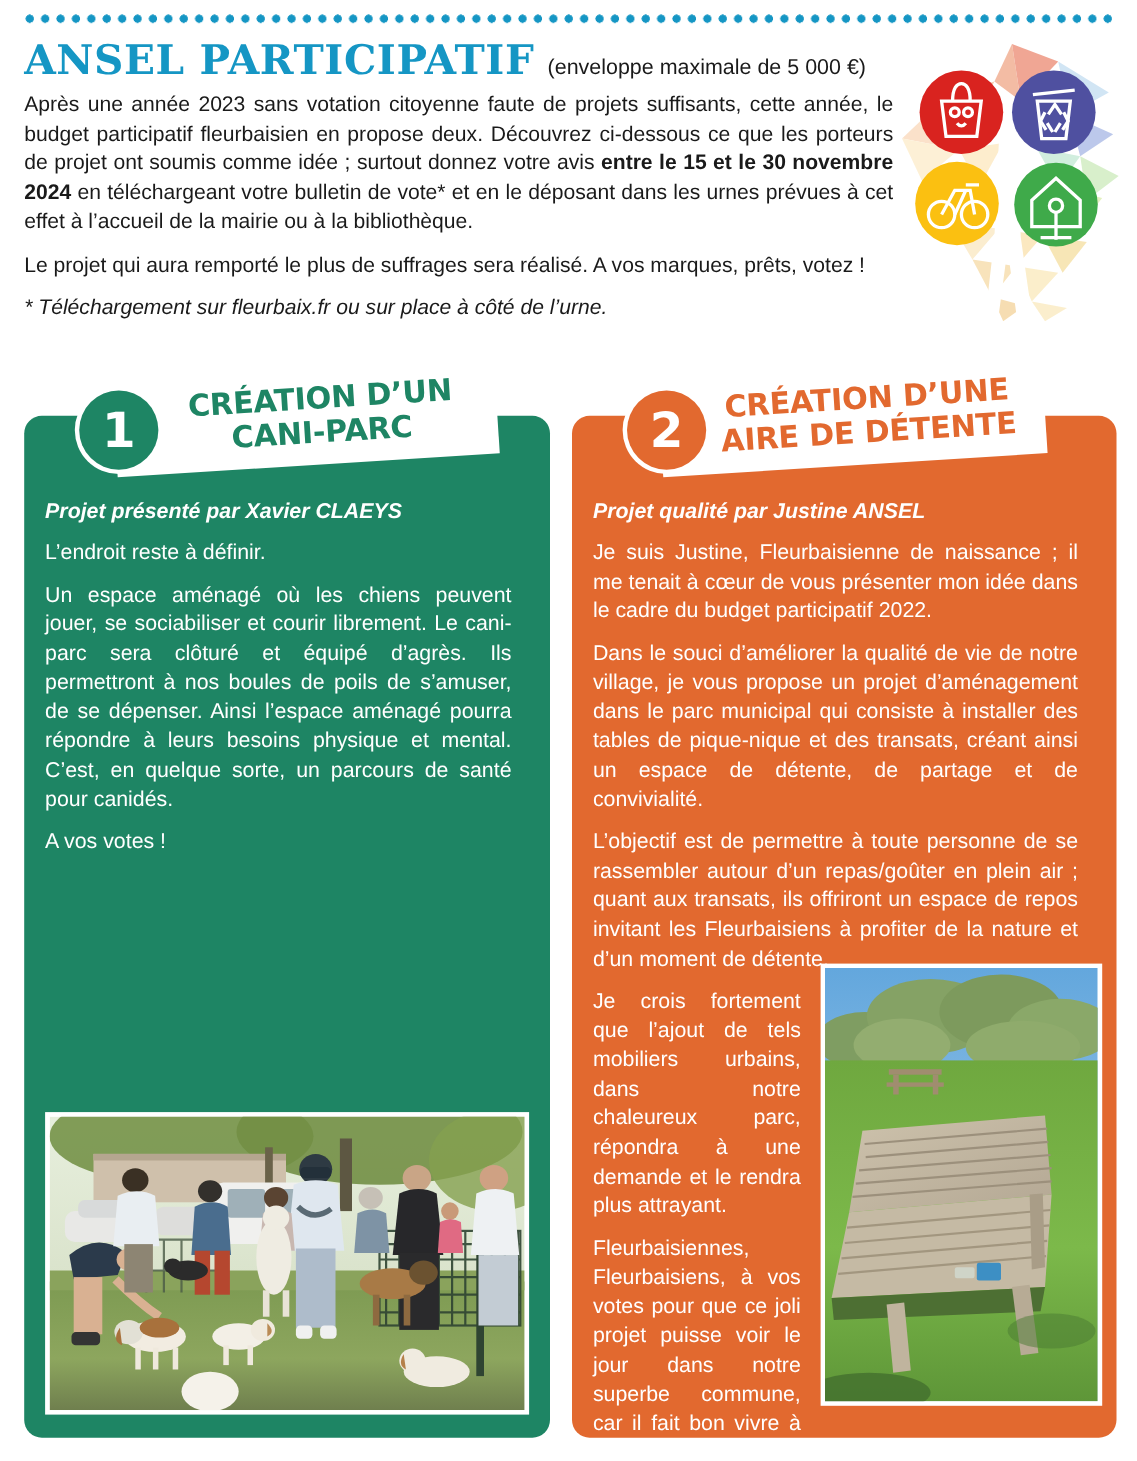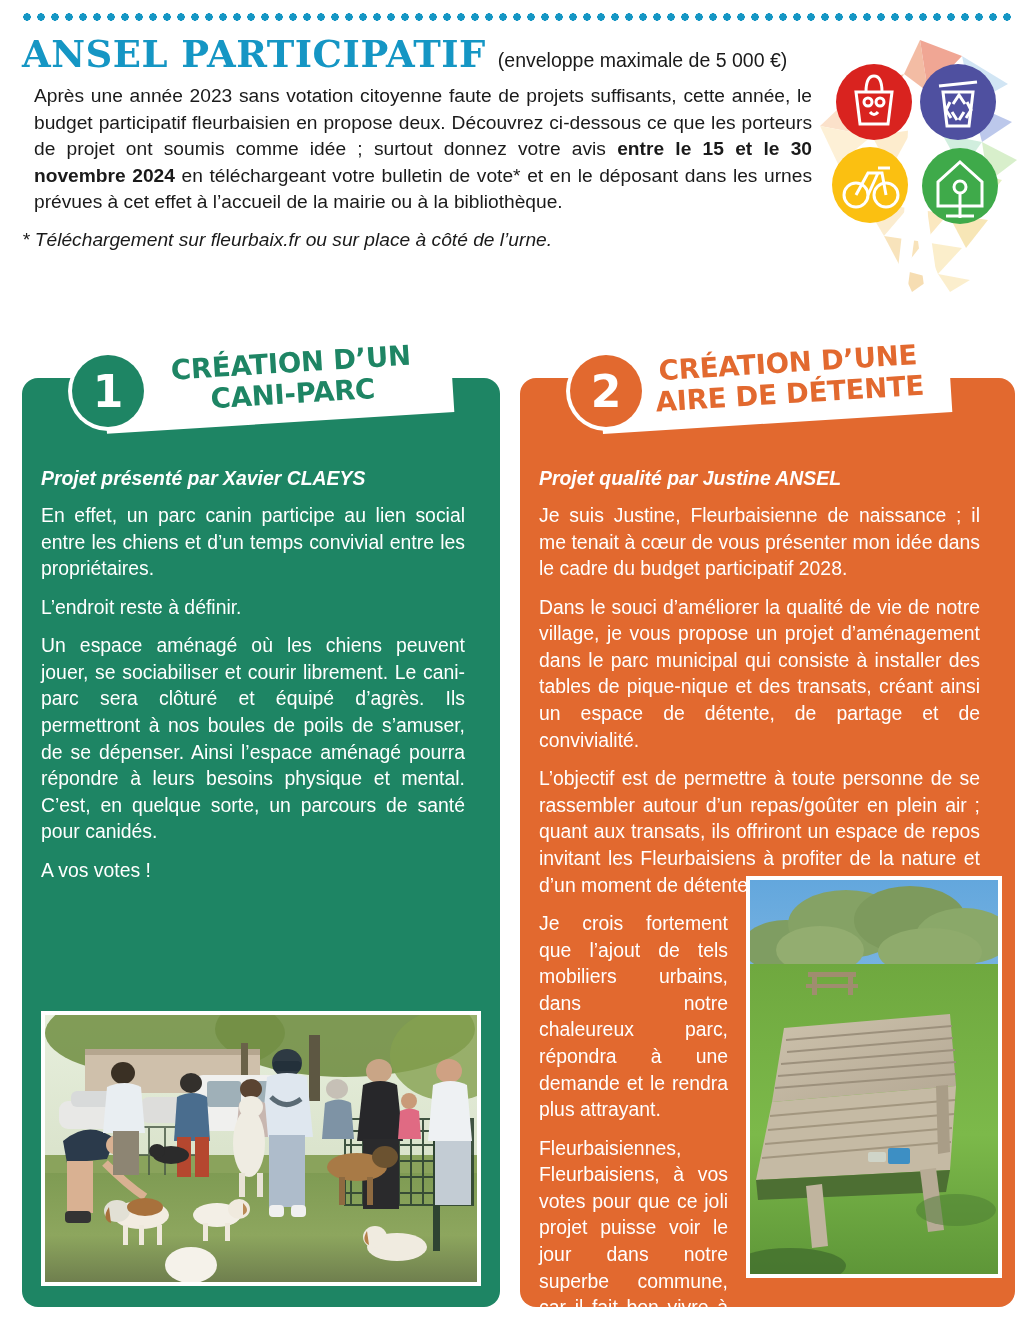--- a/index.html
+++ b/index.html
@@ -57,21 +57,21 @@
     white-space: nowrap;
   }
 
   .intro-wrap {
     width: 790px;
   }
   .intro-p {
     font-size: 19.2px;
     line-height: 1.385;
     text-align: justify;
-    margin: 0 0 13px 12px;
+    margin: 0 0 13px 0;
     color: #1a1a1a;
   }
   .intro-p.tight { text-align: left; }
   .intro-p b { font-weight: bold; }
   .intro-note {
     font-size: 19.2px;
     font-style: italic;
     font-weight: normal;
     margin: 0;
     color: #1a1a1a;
@@ -99,21 +99,21 @@
     background: #1e8564;
   }
   .card-orange {
     left: 520px;
     width: 495px;
     background: #e2692f;
   }
 
   .card-body {
     position: absolute;
-    left: 0; right: 0; top: 13px;
+    left: 0; right: 0; top: 0;
     padding: 76px 35px 0 19px;
     box-sizing: border-box;
   }
   .presenter {
     font-size: 19.4px;
     font-style: italic;
     font-weight: bold;
     color: #ffffff;
     margin: 0 0 12px 0;
   }
@@ -214,20 +214,21 @@
 
 <div class="dotted-rule"></div>
 
 <div class="header">
   <div class="title-row">
     <span class="main-title">ANSEL PARTICIPATIF</span>
     <span class="title-sub">(enveloppe maximale de 5 000 €)</span>
   </div>
   <div class="intro-wrap">
     <p class="intro-p"><span>Après une année 2023 sans votation citoyenne faute de projets suffisants, cette année, le budget participatif fleurbaisien en propose deux. Découvrez ci-dessous ce que les porteurs de projet ont soumis comme idée ; surtout donnez votre avis </span><b>entre le 15 et le 30 novembre 2024</b><span> en téléchargeant votre bulletin de vote* et en le déposant dans les urnes prévues à cet effet à l’accueil de la mairie ou à la bibliothèque.</span></p>
+    <p class="intro-p tight">Le projet qui aura remporté le plus de suffrages sera réalisé. A vos marques, prêts, votez !</p>
     <p class="intro-note">* Téléchargement sur fleurbaix.fr ou sur place à côté de l’urne.</p>
   </div>
 </div>
 
 <div class="logo">
   <svg viewBox="0 0 206 262" width="206" height="262" aria-hidden="true">
 
     <g opacity="0.95">
       <polygon points="8,96 48,58 60,106" fill="#fbe0c8"></polygon>
       <polygon points="48,58 92,44 60,106" fill="#f6c9ae"></polygon>
@@ -295,21 +296,20 @@
 
   <div class="badge badge-green">1</div>
 
   <div class="banner banner-green">
     <div class="banner-line">CRÉATION D’UN</div>
     <div class="banner-line">CANI-PARC</div>
   </div>
 
   <div class="card-body">
     <p class="presenter">Projet présenté par Xavier CLAEYS</p>
-    <p class="card-p">En effet, un parc canin participe au lien social entre les chiens et d’un temps convivial entre les propriétaires.</p>
     <p class="card-p">L’endroit reste à définir.</p>
     <p class="card-p">Un espace aménagé où les chiens peuvent jouer, se sociabiliser et courir librement. Le cani-parc sera clôturé et équipé d’agrès. Ils permettront à nos boules de poils de s’amuser, de se dépenser. Ainsi l’espace aménagé pourra répondre à leurs besoins physique et mental. C’est, en quelque sorte, un parcours de santé pour canidés.</p>
     <p class="card-p">A vos votes !</p>
   </div>
 </div>
 
 <div class="photo-frame photo-dogs">
   <div class="photo-inner">
     <svg viewBox="0 0 432 267" width="100%" height="100%" preserveAspectRatio="none" aria-hidden="true">
       <defs>
@@ -445,21 +445,21 @@
 
   <div class="badge badge-orange">2</div>
 
   <div class="banner banner-orange">
     <div class="banner-line">CRÉATION D’UNE</div>
     <div class="banner-line">AIRE DE DÉTENTE</div>
   </div>
 
   <div class="card-body">
     <p class="presenter">Projet qualité par Justine ANSEL</p>
-    <p class="card-p">Je suis Justine, Fleurbaisienne de naissance ; il me tenait à cœur de vous présenter mon idée dans le cadre du budget participatif 2028.</p>
+    <p class="card-p">Je suis Justine, Fleurbaisienne de naissance ; il me tenait à cœur de vous présenter mon idée dans le cadre du budget participatif 2022.</p>
     <p class="card-p">Dans le souci d’améliorer la qualité de vie de notre village, je vous propose un projet d’aménagement dans le parc municipal qui consiste à installer des tables de pique-nique et des transats, créant ainsi un espace de détente, de partage et de convivialité.</p>
     <p class="card-p">L’objectif est de permettre à toute personne de se rassembler autour d’un repas/goûter en plein air ; quant aux transats, ils offriront un espace de repos invitant les Fleurbaisiens à profiter de la nature et d’un moment de détente.</p>
     <div class="float-gap"></div>
     <p class="narrow-p">Je crois fortement que l’ajout de tels mobiliers urbains, dans notre chaleureux parc, répondra à une demande et le rendra plus attrayant.</p>
     <p class="narrow-p">Fleurbaisiennes, Fleurbaisiens, à vos votes pour que ce joli projet puisse voir le jour dans notre superbe commune, car il fait bon vivre à Fleurbaix.</p>
   </div>
 </div>
 
 <div class="photo-frame photo-bench">
   <div class="photo-inner">

